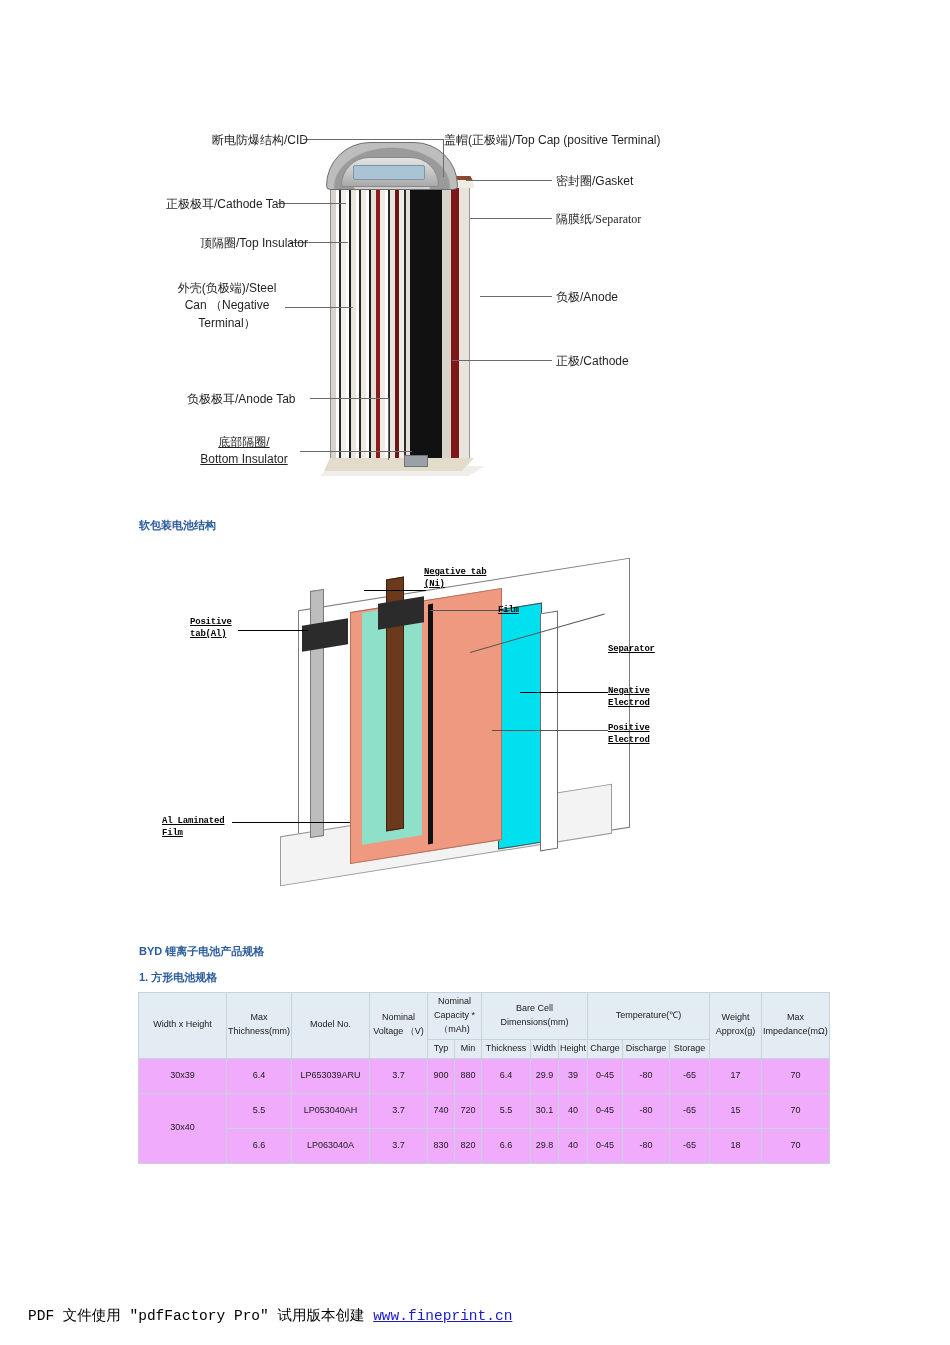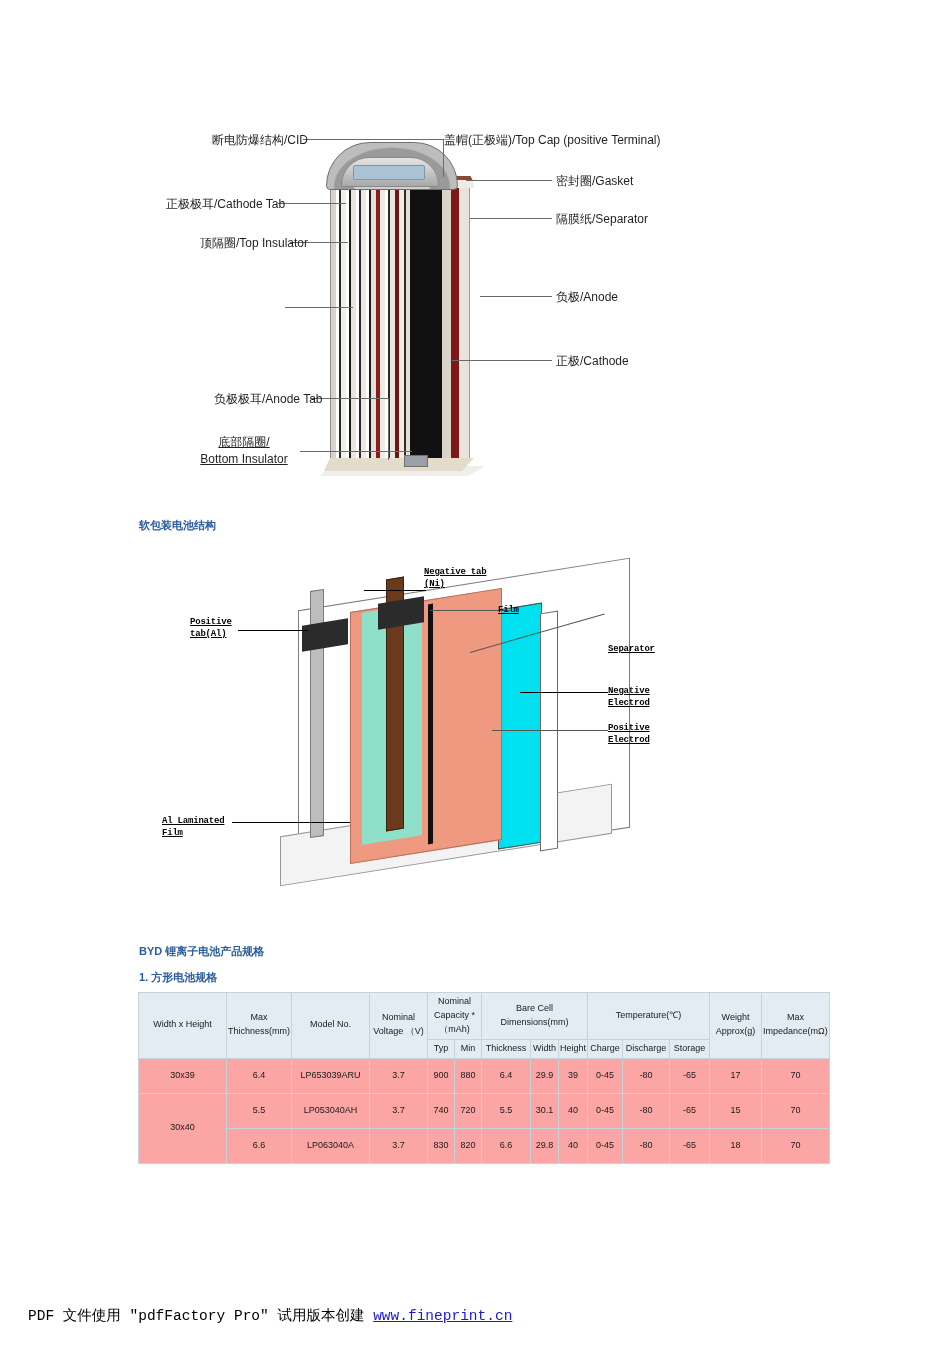--- a/index.html
+++ b/index.html
@@ -86,21 +86,21 @@
   #h-byd{left:139px;top:944px;font-size:11px;}
   #h-prismatic{left:139px;top:970px;font-size:11px;}
 
   
   #spec-table{position:absolute;left:138px;top:992px;border-collapse:collapse;
      font-size:9px;color:#1a1a1a;}
   #spec-table th,#spec-table td{
      border:1px solid #c5d3dd;padding:2px 1px;text-align:center;vertical-align:middle;
      font-weight:normal;line-height:1.55;}
   #spec-table thead th{background:#e3ecf2;}
-  #spec-table tbody td{background:#fca5a5;height:30px;}
+  #spec-table tbody td{background:#f0abfc;height:30px;}
 
   
   #footer{position:absolute;left:28px;top:1306px;font-family:"Liberation Mono",monospace;
      font-size:14.5px;color:#000;white-space:pre;}
   #footer a{color:#1a1acc;text-decoration:underline;text-align:center;}
 </style>
 </head>
 <body>
 
 <div class="page">
@@ -135,27 +135,30 @@
 
     <div class="lead" style="left:398px;top:29px;width:44px;"></div>
     <div class="lead" style="left:466px;top:70px;width:86px;"></div>
     <div class="lead" style="left:470px;top:108px;width:82px;"></div>
     <div class="lead" style="left:480px;top:186px;width:72px;"></div>
     <div class="lead" style="left:452px;top:250px;width:100px;"></div>
 
     <div class="lbl" style="left:212px;top:22px;">断电防爆结构/CID</div>
     <div class="lbl" style="left:166px;top:86px;">正极极耳/Cathode Tab</div>
     <div class="lbl" style="left:200px;top:125px;">顶隔圈/Top Insulator</div>
-    <div class="lbl" style="left:214px;top:281px;">负极极耳/Anode Tab</div>
+    <div class="lbl ctr" style="left:168px;top:170px;width:118px;">外壳(负极端)/Steel
+Can （Negative
+Terminal）</div>
+    <div class="lbl" style="left:187px;top:281px;">负极极耳/Anode Tab</div>
     <div class="lbl ctr" style="left:186px;top:324px;width:116px;text-decoration:underline;">底部隔圈/
 Bottom Insulator</div>
 
     <div class="lbl" style="left:444px;top:22px;">盖帽(正极端)/Top Cap (positive Terminal)</div>
     <div class="lbl" style="left:556px;top:63px;">密封圈/Gasket</div>
-    <div class="lbl" style="left:556px;top:101px;">隔膜纸/Separator</div>
+    <div class="lbl" style="left:556px;top:101px;font-family:Liberation Serif, serif;">隔膜纸/Separator</div>
     <div class="lbl" style="left:556px;top:179px;">负极/Anode</div>
     <div class="lbl" style="left:556px;top:243px;">正极/Cathode</div>
   </div>
 
   <div class="sec-head" id="h-soft">软包装电池结构</div>
 
   <div id="pouch-diagram">
 
     <div class="pouch">
       <div class="p-outline"></div>

